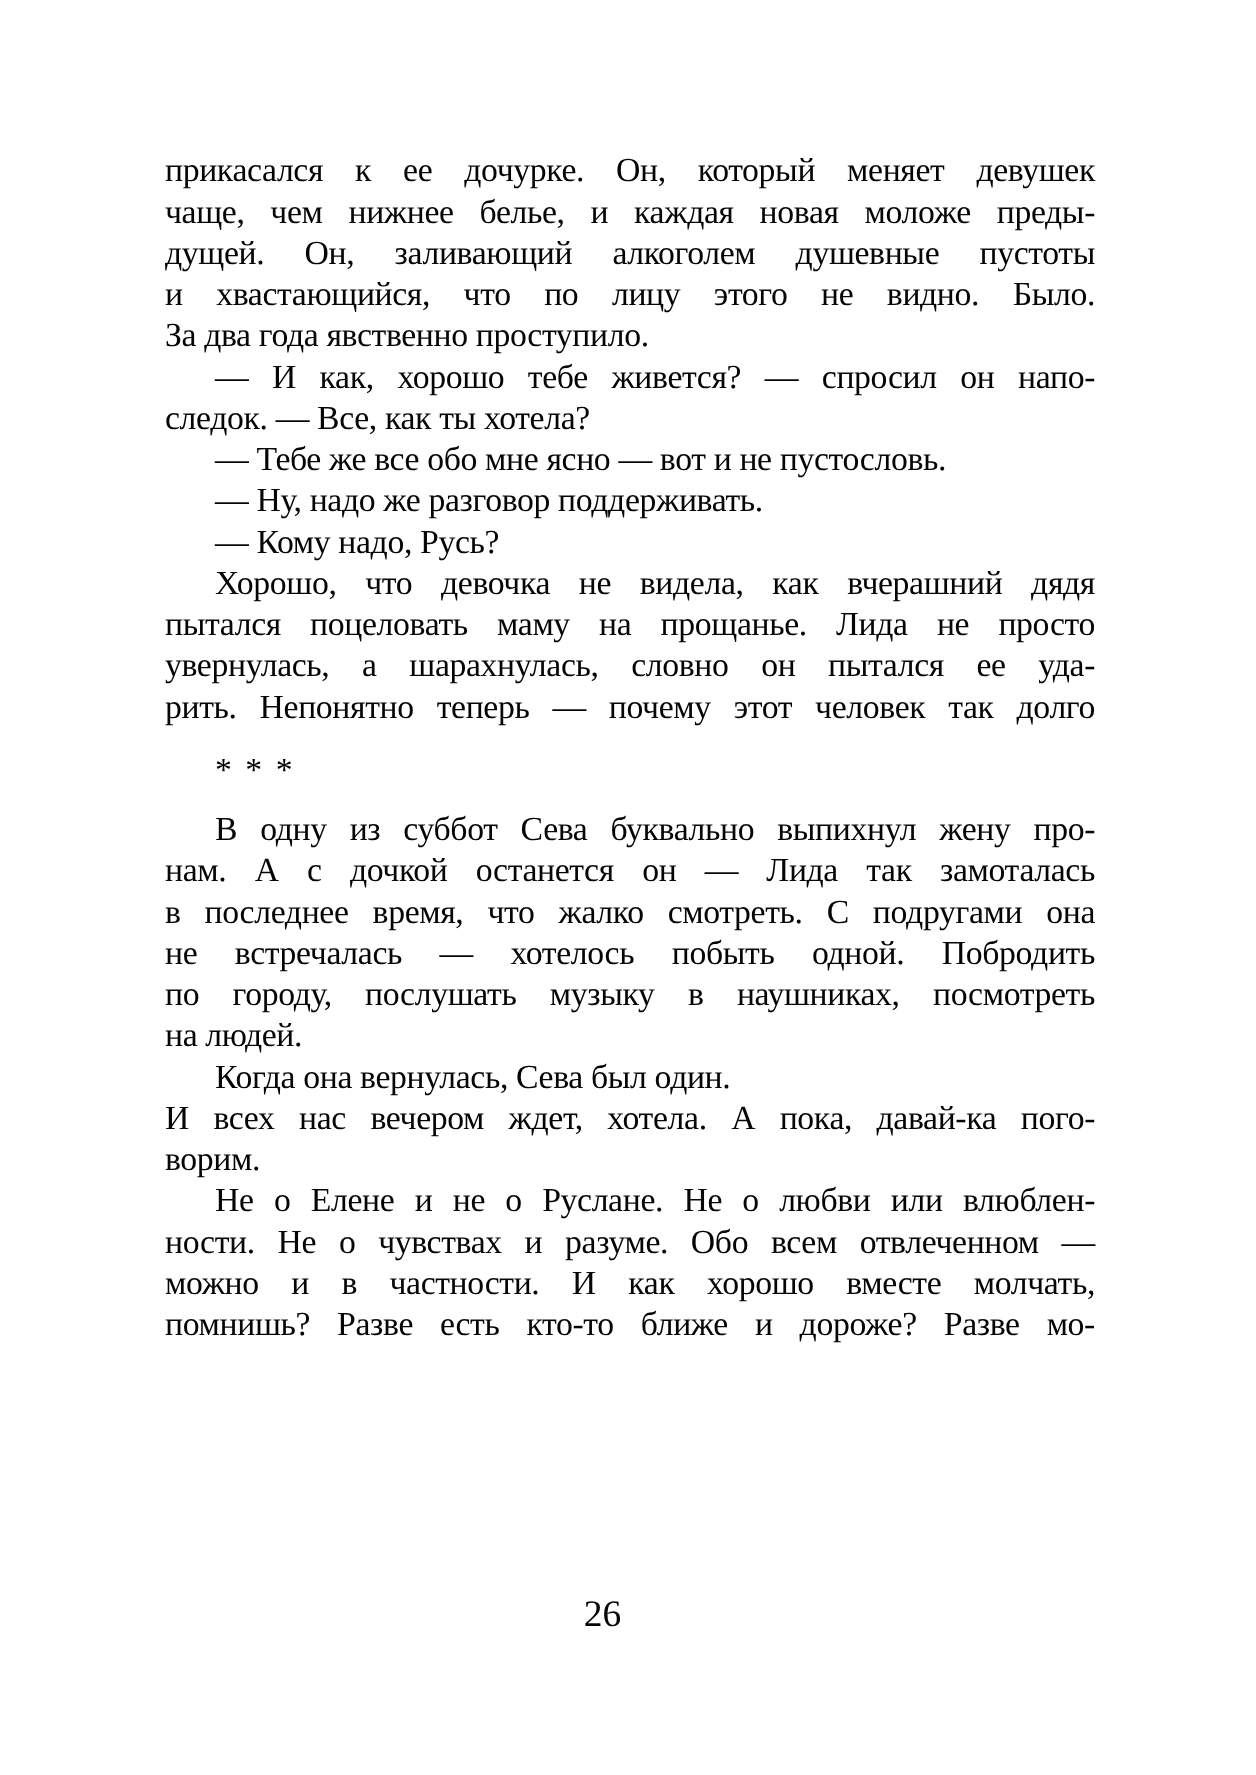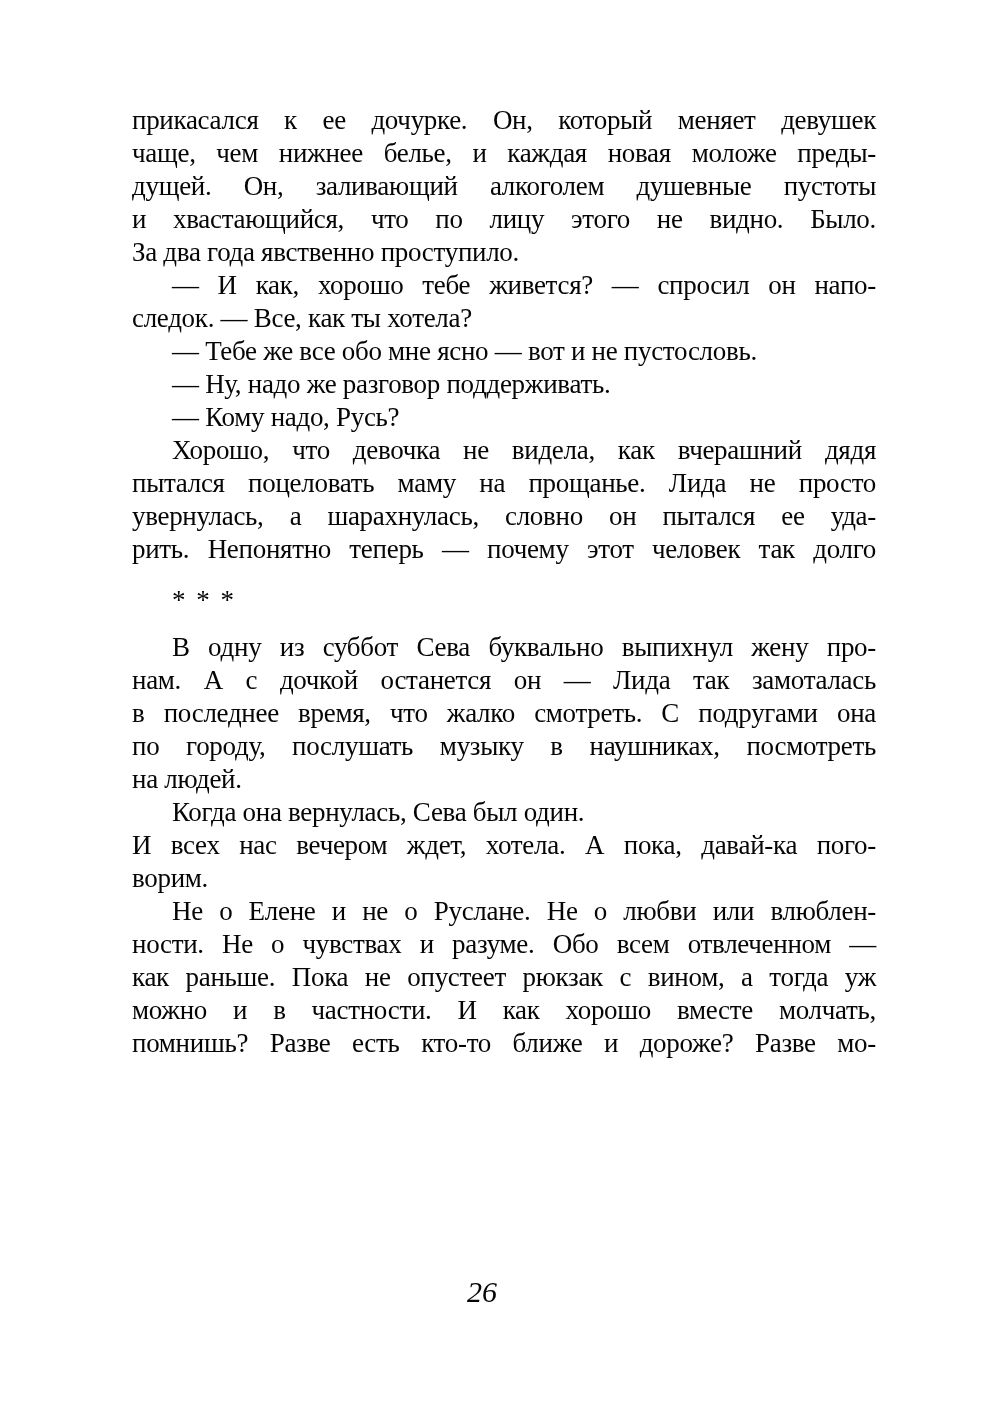--- a/index.html
+++ b/index.html
@@ -13,21 +13,21 @@
     height: 1420px;
     margin: 0 auto;
     background: #ffffff;
     font-family: "Liberation Serif", "DejaVu Serif", serif;
     color: #050505;
     overflow: hidden;
   }
   .text-block {
     position: absolute;
     left: 132px;
-    top: 104px;
+    top: 120px;
     width: 744px;
     font-size: 27px;
     line-height: 33px;
     letter-spacing: -0.3px;
   }
   .paragraph { margin: 0; }
   .line {
     text-align: justify;
     text-align-last: left;
   }
@@ -44,21 +44,20 @@
     letter-spacing: 2px;
   }
   .page-number {
     position: absolute;
     top: 1274px;
     left: 132px;
     width: 700px;
     text-align: center;
     font-size: 30px;
     line-height: 36px;
-    font-style: italic;
   }
 </style>
 </head>
 <body>
 
 <div class="page">
   <div class="text-block" id="text-block">
       <div class="paragraph">
         <div class="line j">прикасался к ее дочурке. Он, который меняет девушек</div>
         <div class="line j">чаще, чем нижнее белье, и каждая новая моложе преды-</div>
@@ -83,32 +82,32 @@
         <div class="line j indent">Хорошо, что девочка не видела, как вчерашний дядя</div>
         <div class="line j">пытался поцеловать маму на прощанье. Лида не просто</div>
         <div class="line j">увернулась, а шарахнулась, словно он пытался ее уда-</div>
         <div class="line j">рить. Непонятно теперь — почему этот человек так долго</div>
       </div>
       <div class="separator">* * *</div>
       <div class="paragraph">
         <div class="line j indent">В одну из суббот Сева буквально выпихнул жену про-</div>
         <div class="line j">нам. А с дочкой останется он — Лида так замоталась</div>
         <div class="line j">в последнее время, что жалко смотреть. С подругами она</div>
+        <div class="line j">не встречалась — хотелось побыть одной. Побродить</div>
         <div class="line j">по городу, послушать музыку в наушниках, посмотреть</div>
         <div class="line">на людей.</div>
       </div>
       <div class="paragraph">
         <div class="line indent">Когда она вернулась, Сева был один.</div>
       </div>
       <div class="paragraph">
         <div class="line j">И всех нас вечером ждет, хотела. А пока, давай-ка пого-</div>
         <div class="line">ворим.</div>
       </div>
       <div class="paragraph">
         <div class="line j indent">Не о Елене и не о Руслане. Не о любви или влюблен-</div>
         <div class="line j">ности. Не о чувствах и разуме. Обо всем отвлеченном —</div>
-        <div class="line j">как раньше. Пока не опустеет рюкзак с вином, а тогда уж</div>
         <div class="line j">можно и в частности. И как хорошо вместе молчать,</div>
         <div class="line j">помнишь? Разве есть кто-то ближе и дороже? Разве мо-</div>
       </div>
     </div>
   <div class="page-number">26</div>
 </div>
 
 </body></html>

